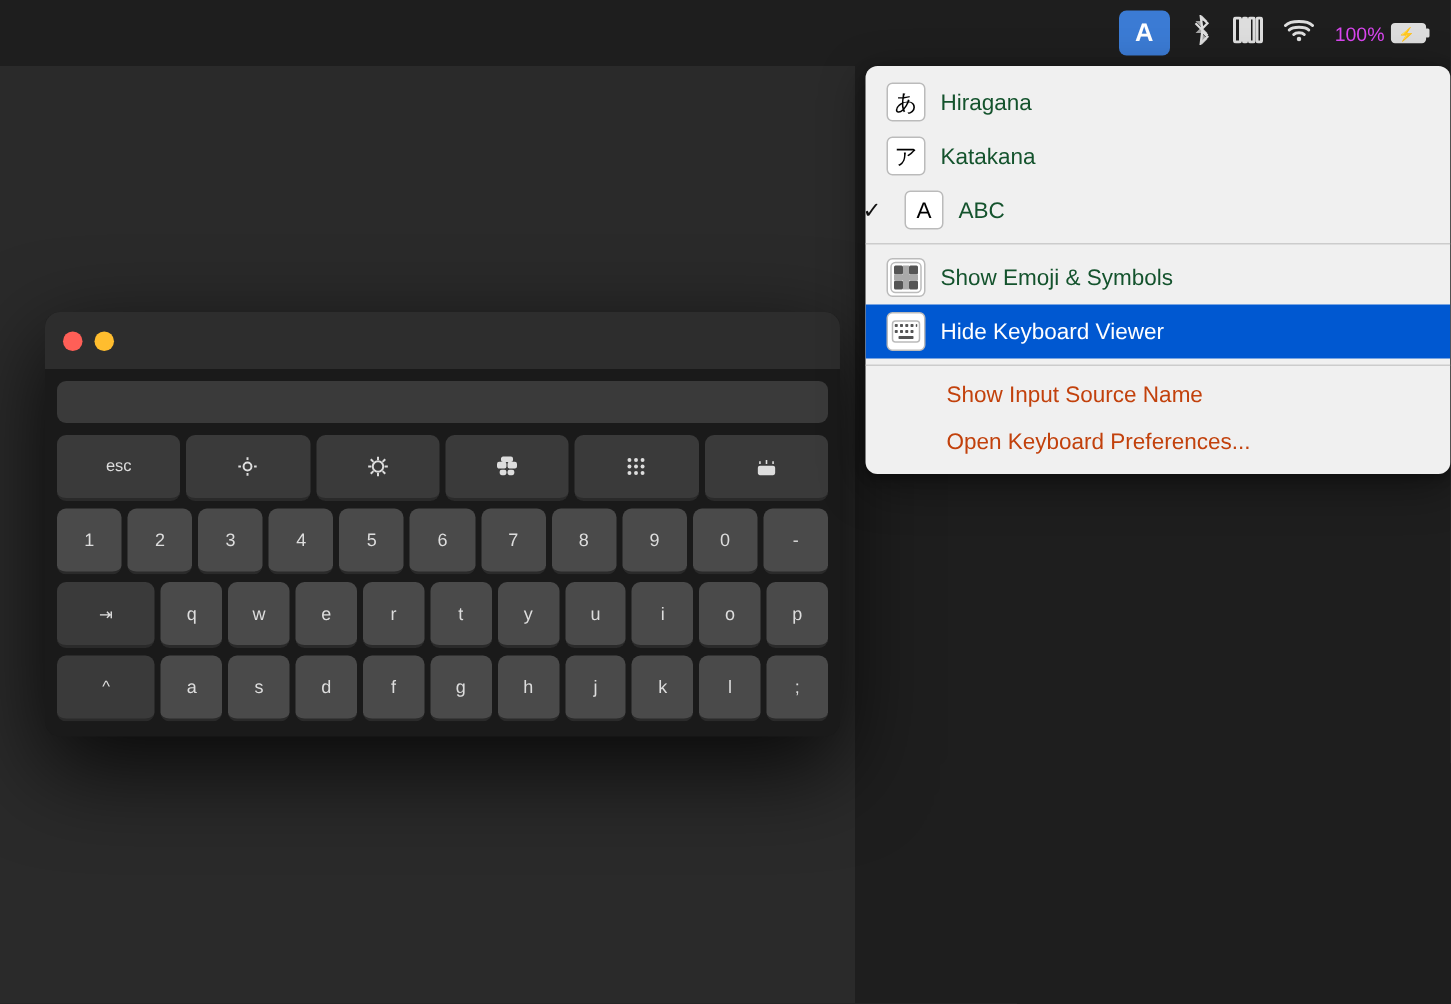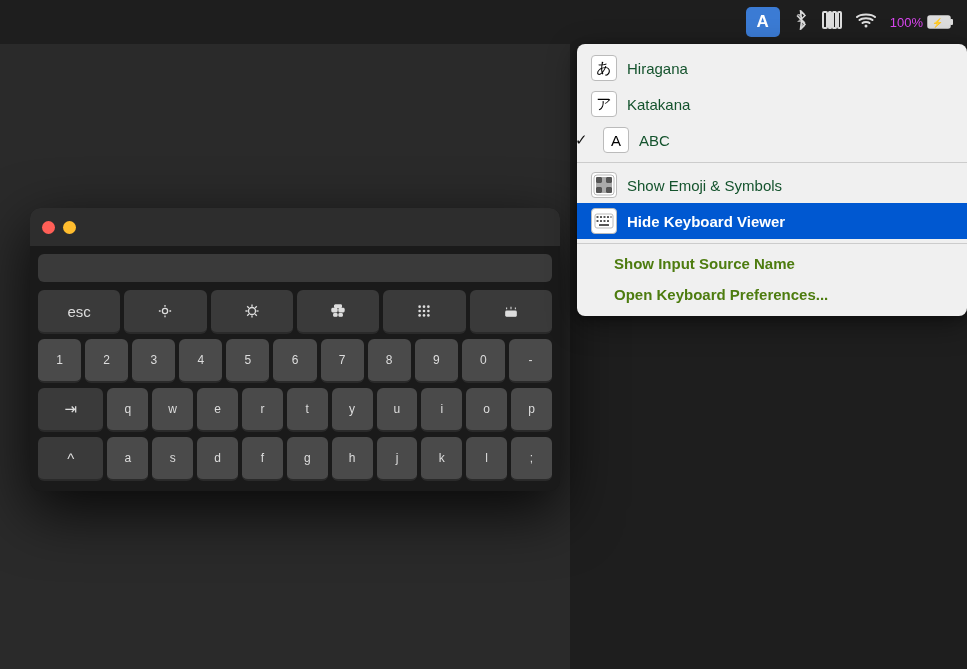--- a/index.html
+++ b/index.html
@@ -98,44 +98,42 @@
       justify-content: center;
       font-size: 18px;
       flex-shrink: 0;
     }
     .dropdown-item .item-label {
       font-size: 15px;
       color: #14532d;
     }
     .dropdown-item.active-item .item-label {
       color: white;
-      font-weight: bold;
     }
     .dropdown-item .checkmark {
       position: absolute;
       left: -2px;
       font-size: 15px;
       color: #111;
     }
     .dropdown-separator {
       height: 1px;
       background: #ccc;
       margin: 4px 0;
     }
     .dropdown-item-text-only {
       display: flex;
       align-items: center;
       padding: 7px 14px;
       cursor: pointer;
     }
     .dropdown-item-text-only .item-label {
       font-size: 15px;
-      color: #4d7c0f;
-      margin-left: 23px;
-      font-weight: bold;
+      color: #c2410c;
+      margin-left: 40px;
     }
 
     
     .input-icon-box {
       width: 26px;
       height: 26px;
       background: white;
       border: 1px solid #bbb;
       border-radius: 4px;
       display: flex;
@@ -212,21 +210,21 @@
       font-weight: 500;
       min-width: 0;
     }
     .kv-key.dark {
       background: #3a3a3a;
     }
     .kv-key.wide {
       flex: 1.6;
     }
     .kv-key.small-text {
-      font-size: 15px;
+      font-size: 11px;
     }
     .kv-key svg {
       width: 14px;
       height: 14px;
       fill: #ddd;
     }
   </style>
 </head>
 <body>
 

